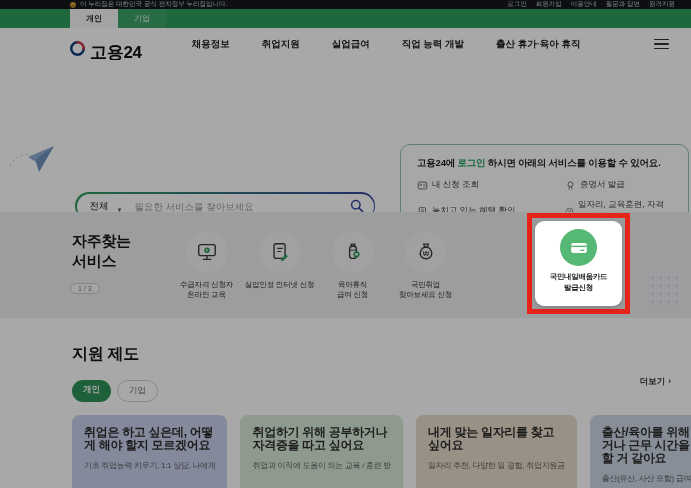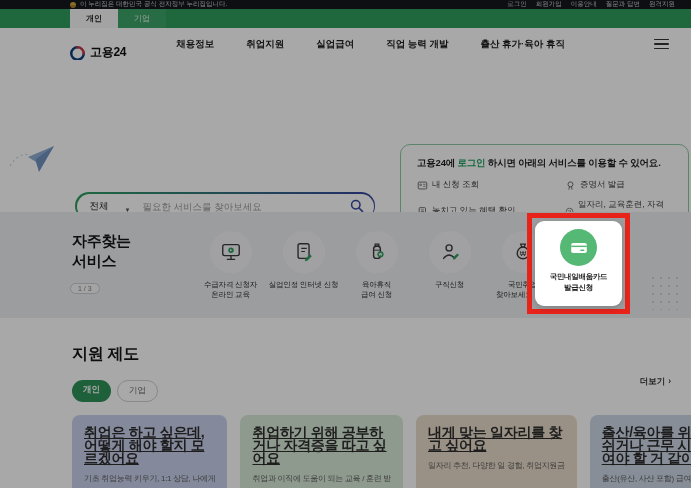--- a/index.html
+++ b/index.html
@@ -13,53 +13,53 @@
   .gov-links { margin-left:auto; display:flex; gap:9px; }
 
   
   .type-strip { height:19px; background:#2f9e5f; display:flex; padding-left:70px; }
   .type-tab { padding:0 16px; font-size:8px; display:flex; align-items:center; color:#e7f3ec; }
   .type-tab.active { background:#f6f7f6; color:#1d1d1d; font-weight:bold; }
   .type-tab.inactive { background:rgba(255,255,255,0.07); }
 
   
   .header { height:32px; display:flex; align-items:center; padding:0 22px 0 70px; background:#fff; }
-  .logo { display:flex; align-items:flex-end; gap:5px; font-size:12px; font-weight:bold; color:#101010; letter-spacing:-0.3px;margin-top:16px; }
+  .logo { display:flex; align-items:flex-start; gap:5px; font-size:17px; font-weight:bold; color:#101010; letter-spacing:-0.3px;margin-top:16px; }
   .nav { display:flex; margin-left:50px; gap:32px; }
   .nav-item { font-size:9.5px; font-weight:bold; color:#202020; white-space:nowrap;text-align:right; }
   .menu-btn { margin-left:auto; width:15px; display:flex; flex-direction:column; gap:3px; cursor:pointer; }
   .menu-btn span { display:block; height:1.6px; background:#333; border-radius:1px; }
 
   
   .hero { position:relative; height:152px; background:#fff; }
   .plane { position:absolute; left:8px; top:84px; }
   .search-wrap { position:absolute; left:75px; top:132px; width:300px; height:28px; border-radius:15px; padding:1.5px; background:linear-gradient(90deg,#2f9e5f,#36459e); }
   .search-bar { width:100%; height:100%; background:#fff; border-radius:13.5px; display:flex; align-items:center; padding:0 10px 0 13px; }
-  .search-cat { display:flex; align-items:flex-end; gap:16px; font-size:9.5px; color:#222; cursor:pointer; }
+  .search-cat { display:flex; align-items:flex-end; gap:8px; font-size:9.5px; color:#222; cursor:pointer; }
   .search-cat .arr { font-size:6px; color:#555; }
   .search-input { flex:1; border:none; outline:none; background:transparent; font-size:9.5px; color:#333; margin-left:12px; font-family:inherit; }
   .search-input::placeholder { color:#9a9a9a; }
   .tags-block { position:absolute; left:84px; top:173px; width:310px; font-size:7.5px; }
   .tags-row { display:flex; align-items:center; gap:6px; margin-bottom:6px; }
   .rec-label { display:flex; align-items:center; gap:3px; font-size:8px; font-weight:bold; color:#1d1d1d; width:44px; flex:none; }
   .tag-indent { width:44px; flex:none; }
   .tag { background:#efefef; color:#5a5a5a; padding:3px 8px; border-radius:10px; white-space:nowrap; cursor:pointer; }
 
   .login-panel { position:absolute; left:400px; top:84px; width:289px; height:113px; background:#fcfdfc; border:1px solid #8ec7a5; border-radius:10px; padding:12px 16px 0; }
   .lp-title { font-size:9.5px; font-weight:bold; color:#1e1e1e; letter-spacing:-0.2px; }
   .lp-title .lp-link { color:#1d9e5f; cursor:pointer; }
   .lp-grid { margin-top:9px; display:grid; grid-template-columns:148px 1fr; row-gap:8px; }
   .lp-item { display:flex; align-items:center; gap:4px; font-size:8.5px; color:#3d3d3d; }
   .lp-btn { margin-top:10px; width:100%; height:25px; background:#2c9257; color:#fff; border:none; border-radius:5px; font-size:9.5px; font-weight:bold; font-family:inherit; cursor:pointer; }
 
   
   .band { position:relative; height:106px; background:#edeff1; }
   .band-title { position:absolute; left:72px; top:19px; font-size:15px; font-weight:bold; color:#161616; line-height:20px; letter-spacing:-0.3px; }
   .band-page { position:absolute; left:70px; top:71px; font-size:7px; color:#808080; background:#f7f8f9; border:1px solid #c8cbce; border-radius:8px; padding:1px 7px; }
-  .svc-row { position:absolute; left:194px; top:19px; display:flex; }
+  .svc-row { position:absolute; left:170px; top:19px; display:flex; }
   .svc { width:73px; display:flex; flex-direction:column; align-items:center; text-align:center; cursor:pointer; }
   .svc-icon { width:42px; height:42px; border-radius:50%; background:#f4f5f7; display:flex; align-items:center; justify-content:center; }
   .svc-label { margin-top:7px; font-size:7.5px; color:#2b2b2b; line-height:10px; letter-spacing:-0.2px; }
   .dots { position:absolute; right:8px; bottom:8px; width:34px; height:36px;
           background-image:radial-gradient(#d2d5d9 1.1px, transparent 1.4px); background-size:8px 8px; }
 
   .svc-highlight { position:absolute; left:527px; top:1px; width:103px; height:101px; border:5px solid #e8231a; padding:3px; z-index:60; cursor:pointer; }
   .svc-card { width:100%; height:100%; background:#fff; border-radius:9px; box-shadow:0 2px 7px rgba(0,0,0,0.18); display:flex; flex-direction:column; align-items:center; padding-top:8px; }
   .svc-card .big-circle { width:37px; height:37px; border-radius:50%; background:#55b874; display:flex; align-items:center; justify-content:center; }
   .svc-card .hl-label { margin-top:6px; font-size:7.5px; font-weight:bold; color:#222; line-height:10.5px; text-align:center; letter-spacing:-0.3px; }
@@ -69,21 +69,21 @@
   .sp-title { font-size:16px; font-weight:bold; color:#151515; letter-spacing:-0.3px; }
   .sp-sub { margin-top:9px; font-size:8.5px; color:#555; letter-spacing:-0.2px; }
   .sp-more { position:absolute; right:20px; top:58px; font-size:8.5px; font-weight:bold; color:#333; cursor:pointer; }
   .sp-more .chev { margin-left:3px; }
   .pill-tabs { margin-top:15px; display:flex; gap:6px; }
   .pill { font-size:8.5px; padding:4px 11px; border-radius:12px; cursor:pointer; }
   .pill.active { background:#2c9257; color:#fff; font-weight:bold; }
   .pill.inactive { background:#fff; border:1px solid #cfcfcf; color:#666; }
   .cards { margin-top:13px; display:grid; grid-template-columns:repeat(4,1fr); gap:13px; }
   .card { border-radius:8px; padding:11px 12px; height:80px; cursor:pointer; }
-  .card-title { font-size:14px; font-weight:bold; color:#2e2e2e; line-height:13px; min-height:26px; letter-spacing:-0.3px;text-decoration:underline; }
+  .card-title { font-size:12px; font-weight:bold; color:#2e2e2e; line-height:13px; min-height:26px; letter-spacing:-0.3px; }
   .card-body { margin-top:8px; font-size:8px; color:#5e5e5e; line-height:11px; letter-spacing:-0.3px; white-space:nowrap; overflow:hidden; }
 
   
   .dim { position:absolute; inset:0; background:rgba(0,0,0,0.34); z-index:50; pointer-events:none; }
 
   svg { display:block; }
 </style>
 </head>
 <body>
 
@@ -256,33 +256,20 @@
           </svg>
         </div>
         <div class="svc-label">
             <div>육아휴직</div>
             <div>급여 신청</div>
           </div>
       </div>
       <div class="svc">
         <div class="svc-icon">
           <svg width="22" height="22" viewBox="0 0 24 24">
-            <circle cx="11" cy="7.5" r="3.3" fill="none" stroke="#3b3b3b" stroke-width="1.5"></circle>
-            <path d="M5 19 q6 -7.5 12 0" fill="none" stroke="#3b3b3b" stroke-width="1.5" stroke-linecap="round"></path>
-            <path d="M15.5 18 l4.5-4.5 1.8 1.8 -4.5 4.5 -2.2 .4 z" fill="#2f9e5f"></path>
-          </svg>
-        </div>
-        <div class="svc-label">
-            <div>구직신청</div>
-            <div></div>
-          </div>
-      </div>
-      <div class="svc">
-        <div class="svc-icon">
-          <svg width="22" height="22" viewBox="0 0 24 24">
             <path d="M9.5 3.5h5l-1 2.8h-3z" fill="none" stroke="#3b3b3b" stroke-width="1.4"></path>
             <path d="M12 6.7 c-4.5 0 -6.3 4 -6.3 7 a6.3 5.6 0 0 0 12.6 0 c0 -3 -1.8 -7 -6.3 -7 z" fill="none" stroke="#3b3b3b" stroke-width="1.5"></path>
             <text x="12" y="16.4" font-size="7.5" text-anchor="middle" fill="#3b3b3b" font-family="Liberation Sans, sans-serif">₩</text>
           </svg>
         </div>
         <div class="svc-label">
             <div>국민취업</div>
             <div>찾아보세요 신청</div>
           </div>
       </div>

